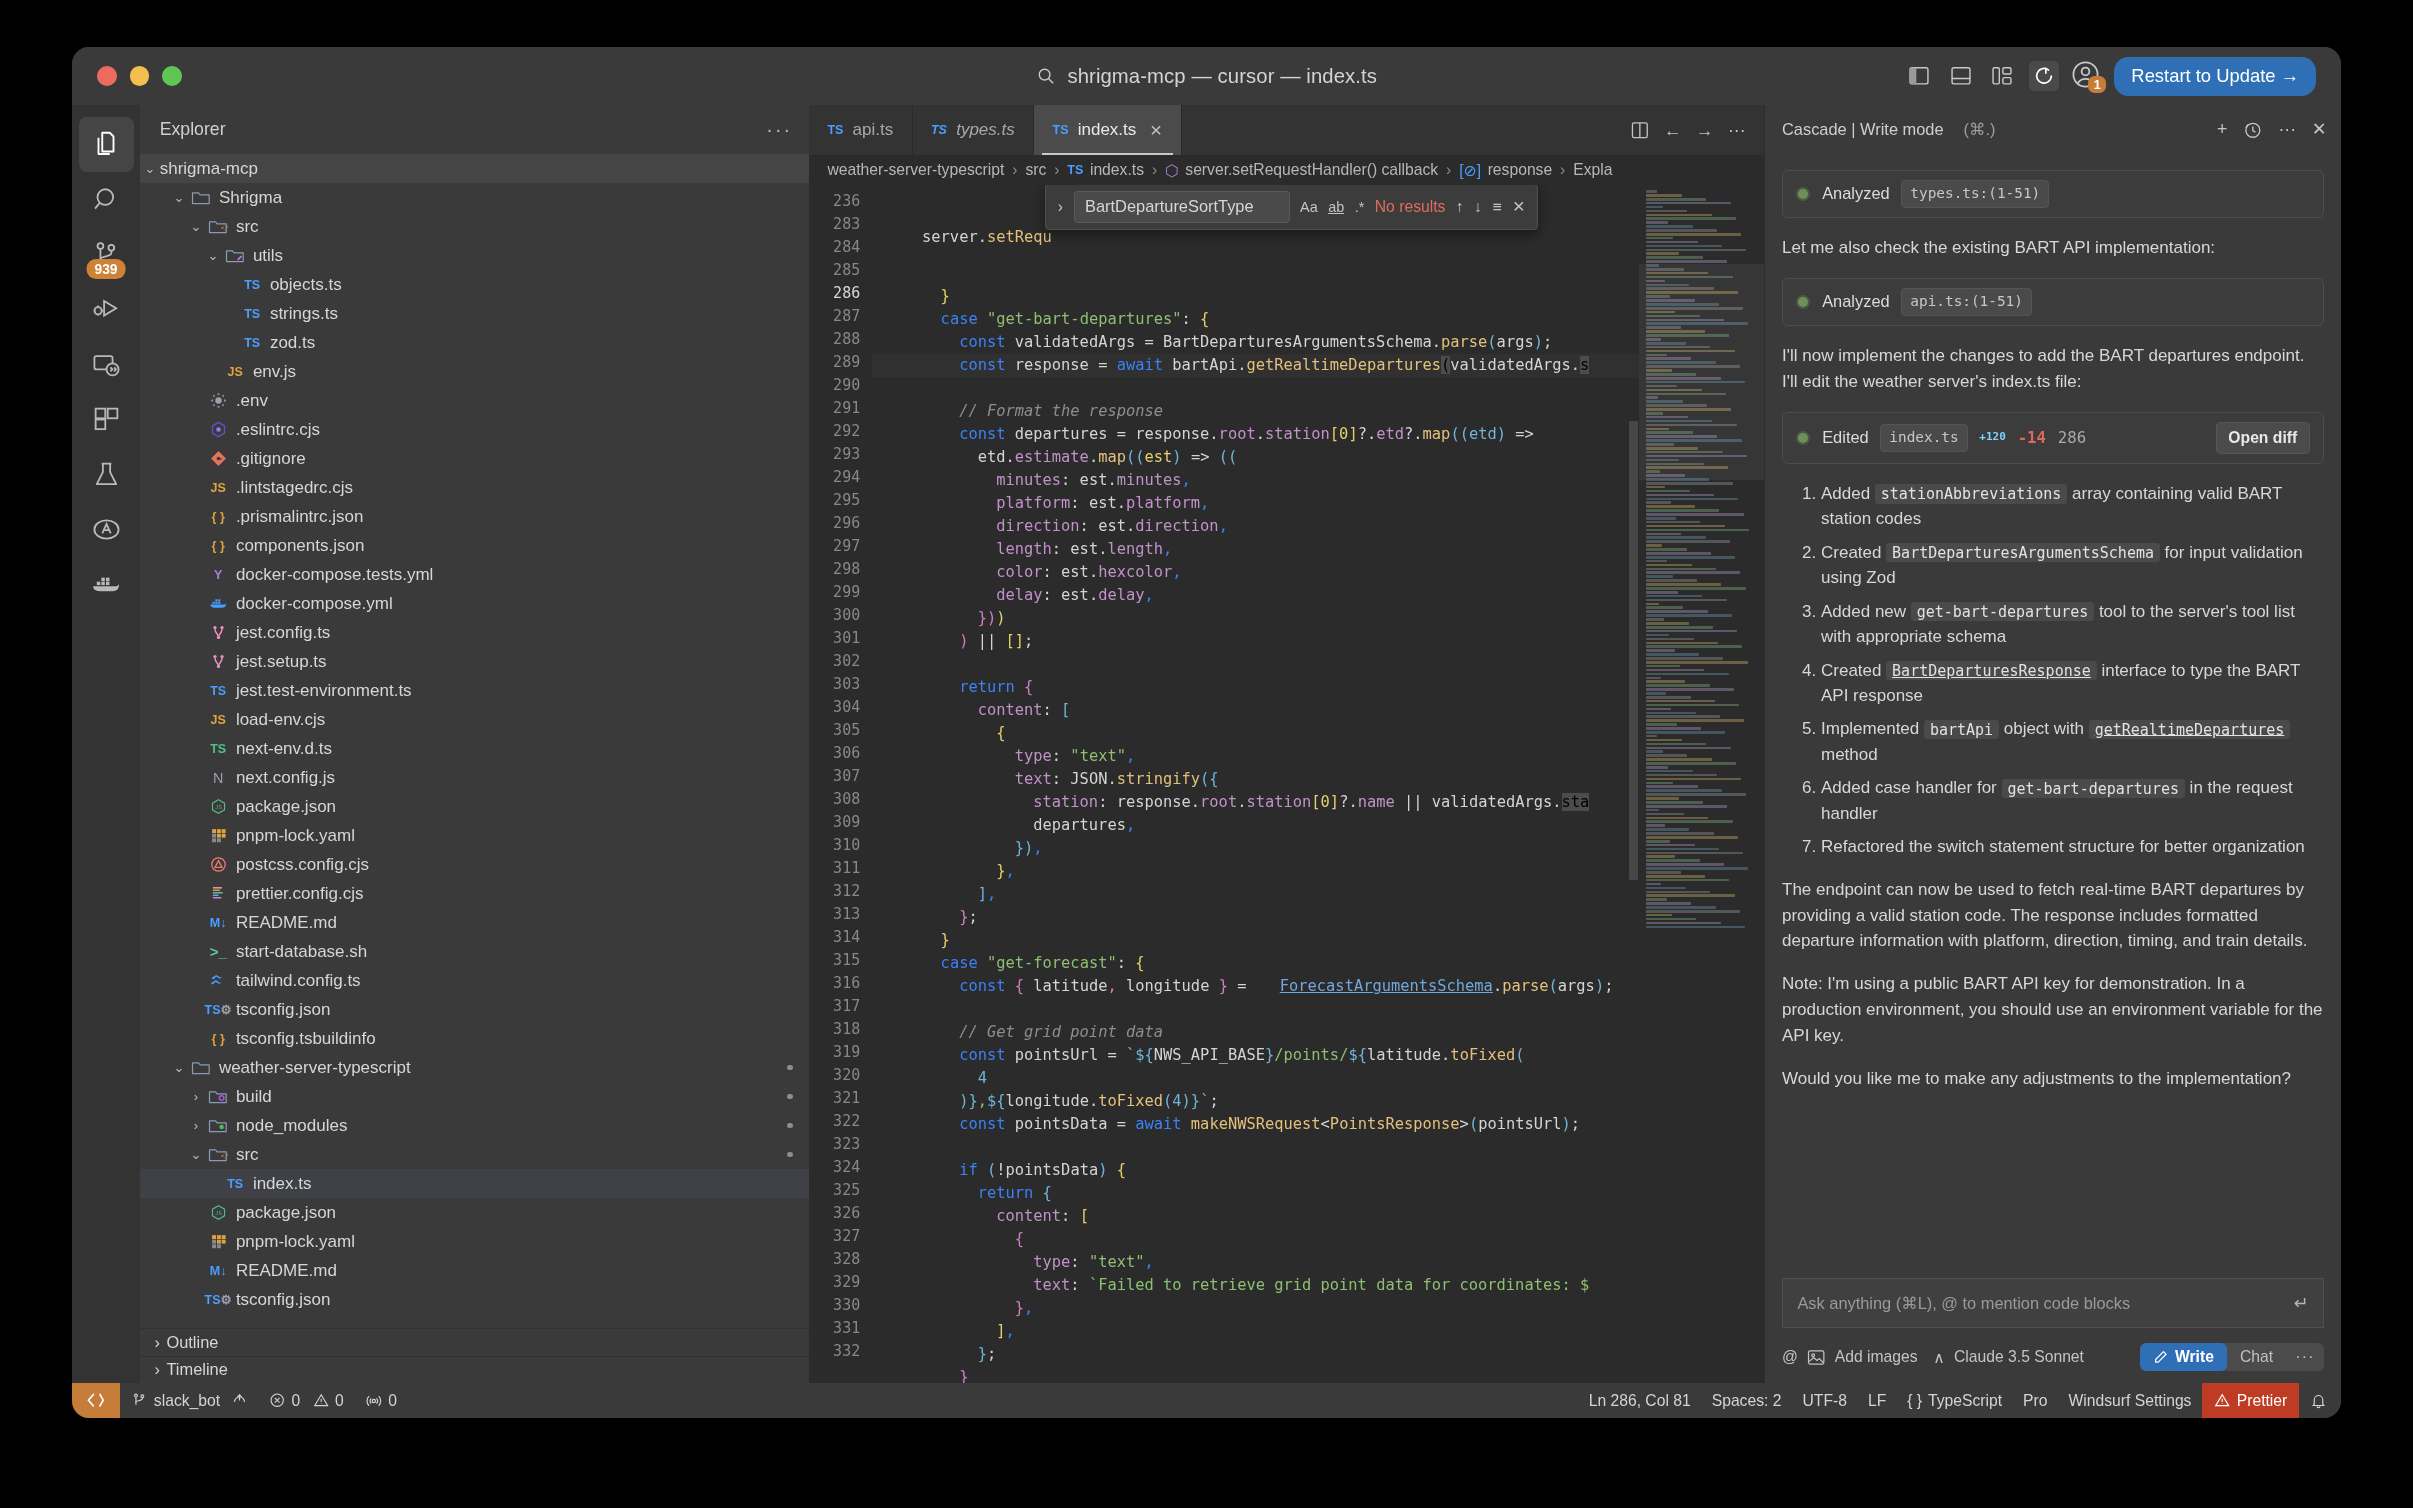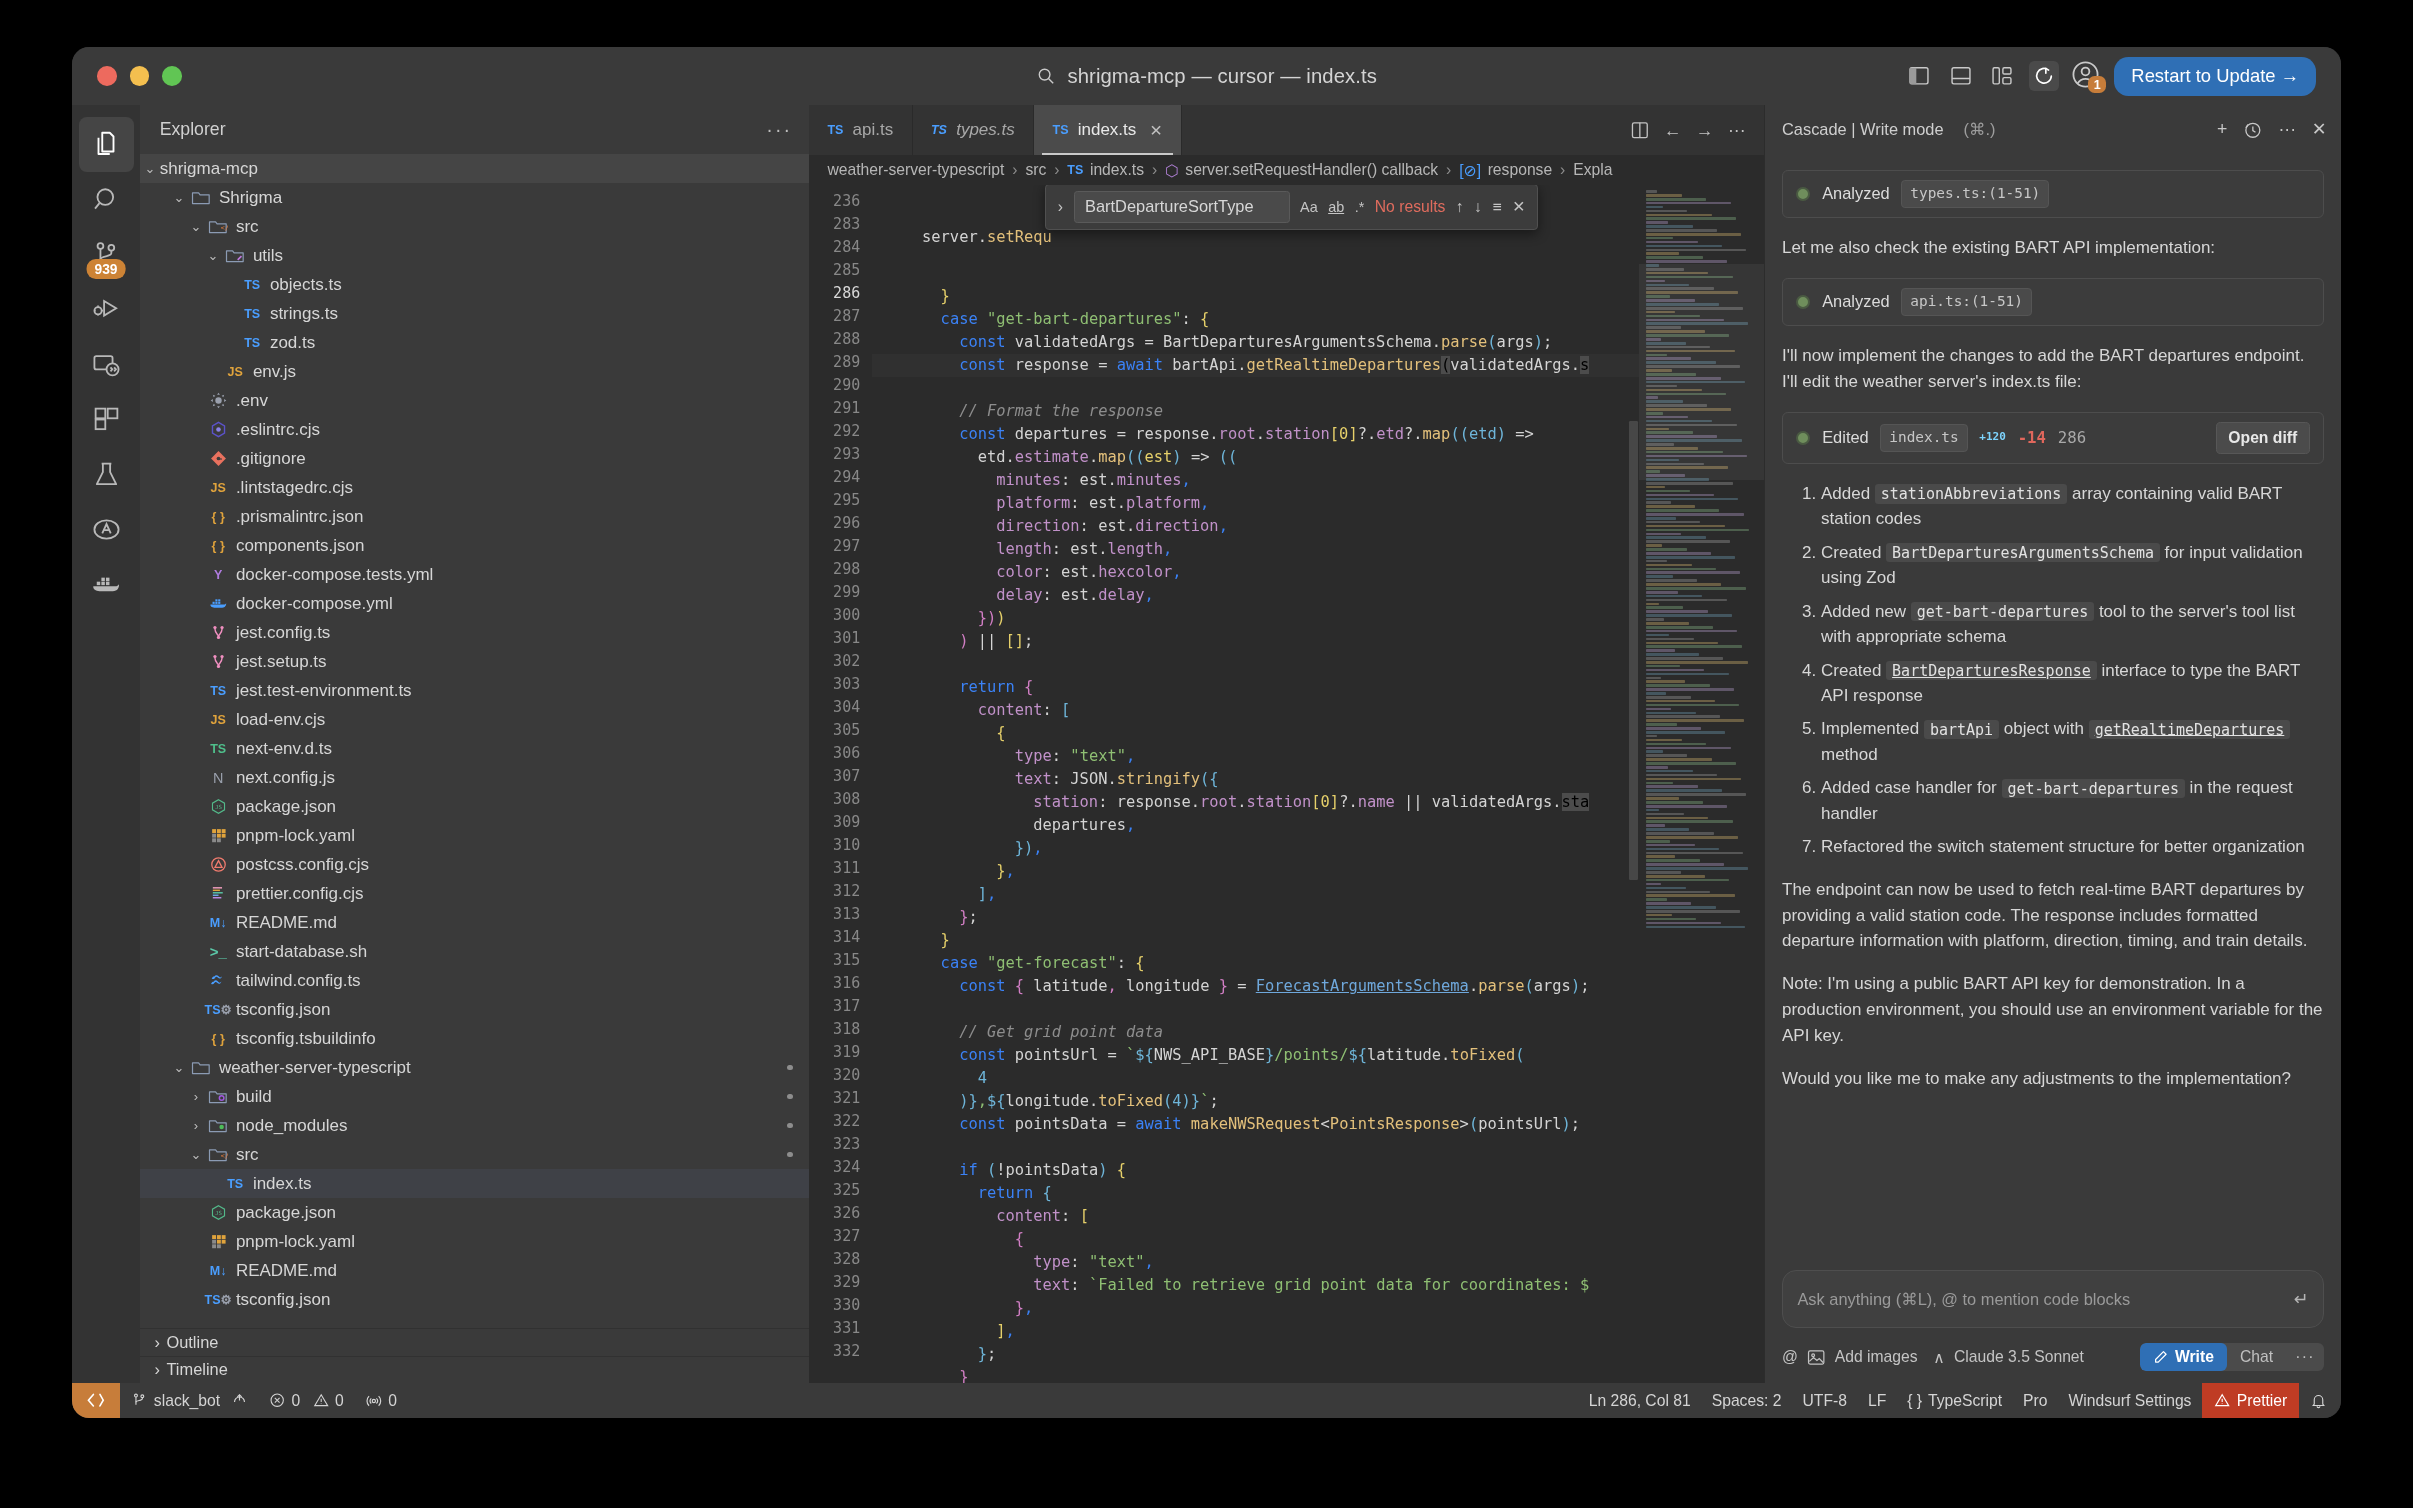--- a/index.html
+++ b/index.html
@@ -161,21 +161,21 @@
   .codelines .ln.cur { background: #303030; }
   .k  { color: #3b82f6; }   
   .s  { color: #8fbf73; }   
   .c  { color: #8d8d8d; font-style: italic; } 
   .f  { color: #e3c07b; }   
   .p  { color: #c191c9; }   
   .v  { color: #d4d4d4; }   
   .n  { color: #6eb5d9; }   
   .y  { color: #e6d06a; }   
   .pk { color: #d17ec4; }   
-  .u  { color: #6fa8dc; text-decoration: underline; }
+  .u  { color: #6fa8dc; text-decoration: underline; margin-left: 24px; }
   .hl { background: #4c4c4c; }
 
   .find-widget {
     position: absolute; left: 236px; top: -1.3px;
     background: #3c3c3c; border: 0.7px solid #505050; border-radius: 3.9px;
     display: flex; align-items: center; gap: 10.5px;
     padding: 6.6px 11.8px; z-index: 30; box-shadow: 0 3.9px 11.8px rgba(0,0,0,.45);
   }
   .find-input {
     background: #4a4a4a; border: 0.7px solid #5a5a5a; border-radius: 3.3px;
@@ -234,22 +234,22 @@
   .cas-list { margin: 17px 0; padding-left: 39px; }
   .cas-list li { margin: 7.9px 0; line-height: 1.5; }
   .code-inline {
     background: #4a4a4a; border-radius: 3.3px; padding: 0.7px 5.9px;
     font-family: "DejaVu Sans Mono", monospace; font-size: 15px; color: #e2e2e2;
   }
   .code-inline.ul { text-decoration: underline; }
 
   .cas-input-wrap { padding: 9.2px 17px 7.9px; }
   .cas-input {
-    border: 0.7px solid #4e4e4e; border-radius: 14px; background: #404040;
-    height: 58px; display: flex; align-items: center; padding: 0 14.4px;
+    border: 0.7px solid #4e4e4e; border-radius: 0; background: #404040;
+    height: 50px; display: flex; align-items: center; padding: 0 14.4px;
   }
   .cas-placeholder { color: #9a9a9a; font-size: 16.4px; }
   .cas-enter { margin-left: auto; color: #b5b5b5; font-size: 17.7px; }
   .cas-footer {
     display: flex; align-items: center; gap: 9.2px;
     padding: 6.6px 17px 11.8px; color: #c4c4c4; font-size: 15.7px;
   }
   .mode-switch { margin-left: auto; display: flex; align-items: center; background: #4b4b4b; border-radius: 5.9px; overflow: hidden; }
   .mode-btn { padding: 5.2px 13px; font-size: 15.7px; color: #c0c0c0; display: flex; align-items: center; gap: 5.9px; cursor: pointer; }
   .mode-btn.active { background: #2f6fb5; color: #fff; font-weight: bold; border-radius: 5.9px; }

